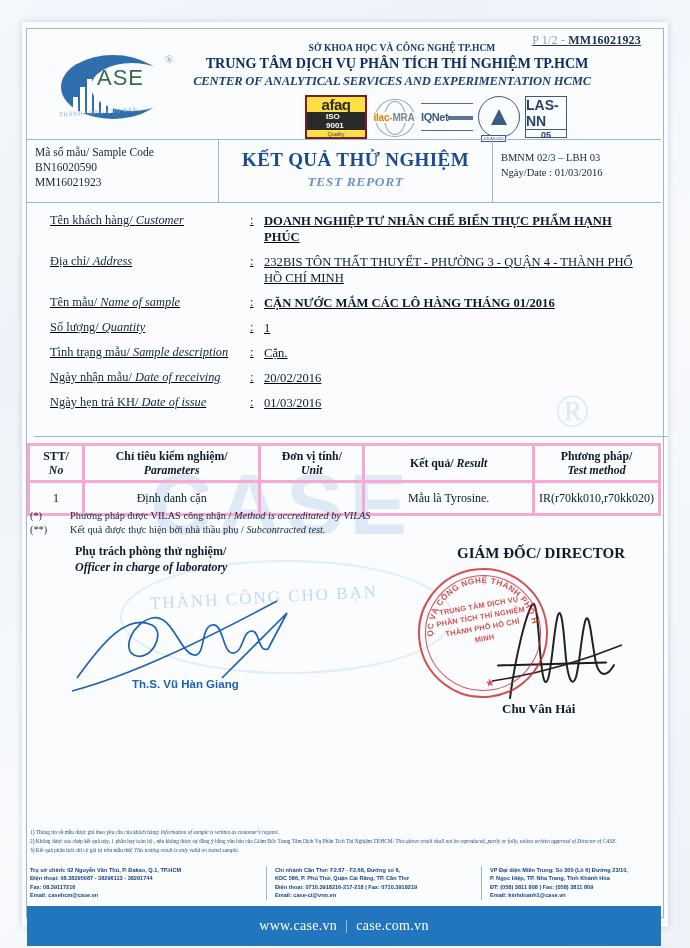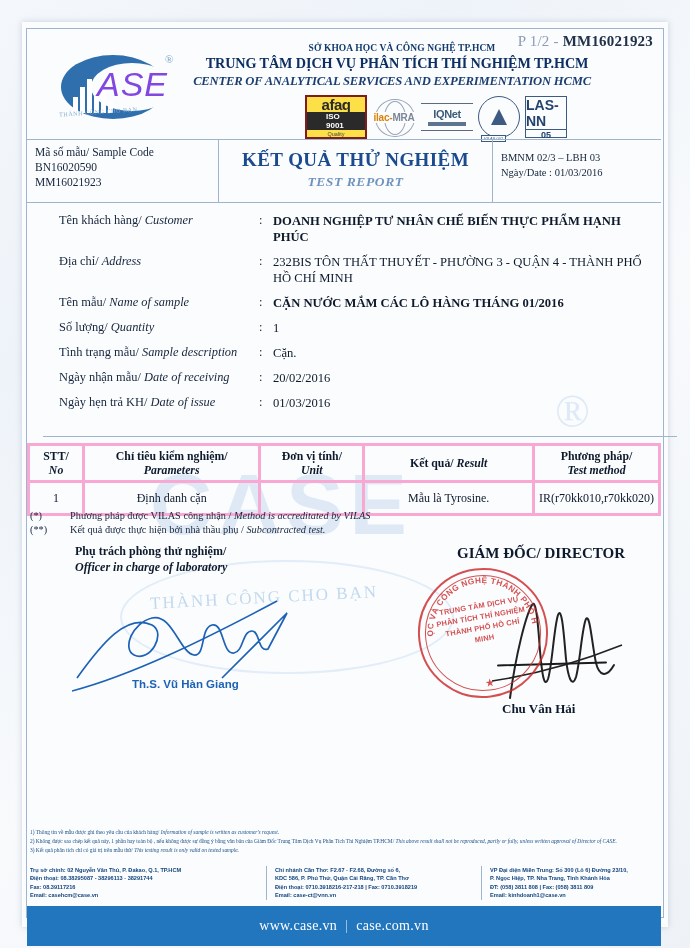--- a/index.html
+++ b/index.html
@@ -6,40 +6,40 @@
   body{font-family:"Liberation Serif",serif;}
   .page{position:relative;width:690px;height:948px;background:#ffffff;overflow:hidden;}
   .scan{position:absolute;inset:0;background:
       linear-gradient(140deg,#f4f7fb 0%,#eef3f9 25%,#f8fafc 55%,#eef2f7 100%);}
   .sheet{position:absolute;left:22px;top:22px;width:646px;height:905px;
      background:#fbfcfe;box-shadow:0 0 6px rgba(90,110,140,.28);}
   .border-frame{position:absolute;left:26px;top:28px;width:636px;height:888px;
      border:1px solid #9fb4cd;}
   
   .hdr{position:absolute;left:27px;top:29px;width:634px;height:110px;}
-  .pageno{position:absolute;right:8px;top:4px;font-size:15px;color:#21324a;
-      letter-spacing:.2px;}
+  .pageno{position:absolute;right:20px;top:4px;font-size:12px;color:#21324a;
+      letter-spacing:.2px;text-decoration:underline;}
   .pageno .dim{color:#8d9cb2;}
   .pageno b{font-weight:bold;}
   .dept{position:absolute;left:120px;top:14px;width:510px;text-align:center;
      font-size:9.5px;font-weight:bold;color:#123a6b;letter-spacing:.1px;}
   .center-name{position:absolute;left:110px;top:26px;width:520px;text-align:center;
      font-size:14.2px;font-weight:bold;color:#0e2f62;letter-spacing:-.1px;}
   .center-en{position:absolute;left:100px;top:45px;width:530px;text-align:center;
      font-size:12.6px;font-style:italic;font-weight:bold;color:#1b3f72;letter-spacing:-.2px;}
   
   .logo{position:absolute;left:26px;top:18px;width:150px;height:80px;}
   .logo .ring{position:absolute;left:8px;top:8px;width:104px;height:64px;border-radius:50%;
      background:#2f6fad;}
   .logo .ring:after{content:"";position:absolute;left:30px;top:8px;width:82px;height:48px;
      border-radius:50%;background:#fbfcfe;}
   .logo .bars{position:absolute;left:20px;top:24px;width:44px;height:42px;}
   .logo .bars i{position:absolute;bottom:0;width:5px;background:#fff;display:block;}
-  .logo .case-text{position:absolute;left:44px;top:18px;font-size:34px;color:#6d28d9;
-     font-family:"Liberation Sans",sans-serif;letter-spacing:1px;opacity:.85;font-style:italic;}
+  .logo .case-text{position:absolute;left:44px;top:18px;font-size:22px;color:#14532d;
+     font-family:"Liberation Sans",sans-serif;letter-spacing:1px;opacity:.85;}
   .logo .reg{position:absolute;left:112px;top:6px;font-size:11px;color:#7ba3c9;}
   .logo .slogan{position:absolute;left:6px;top:62px;font-size:6px;color:#86aed3;
      letter-spacing:.6px;transform:rotate(-4deg);}
   
   .accred{position:absolute;left:278px;top:66px;display:flex;align-items:center;gap:5px;}
   .afaq{width:58px;height:40px;border:2px solid #7f1d1d;display:flex;flex-direction:column;
      align-items:center;justify-content:center;background:#fde047;}
   .afaq .a1{font-family:"Liberation Sans",sans-serif;font-size:15px;font-weight:bold;
      color:#2a2a2a;line-height:13px;letter-spacing:-.5px;}
   .afaq .a2{font-family:"Liberation Sans",sans-serif;font-size:8px;font-weight:bold;
@@ -47,21 +47,21 @@
   .afaq .a3{font-family:"Liberation Sans",sans-serif;font-size:5.5px;color:#444;margin-top:1px;}
   .ilac{width:44px;height:40px;position:relative;display:flex;align-items:center;
      justify-content:center;}
   .ilac .globe{position:absolute;left:3px;top:2px;width:38px;height:36px;border-radius:50%;
      border:1px solid #9aa6b5;}
   .ilac .globe:before{content:"";position:absolute;left:8px;top:1px;width:20px;height:32px;
      border-radius:50%;border:1px solid #9aa6b5;}
   .ilac span{position:relative;font-family:"Liberation Sans",sans-serif;font-size:10px;
      font-weight:bold;color:#d9820a;letter-spacing:-.2px;z-index:2;background:#fbfcfe;}
   .ilac span em{color:#7a8796;font-style:normal;}
-  .iqnet{width:52px;height:26px;display:flex;flex-direction:column;align-items:center;
+  .iqnet{width:52px;height:26px;display:flex;flex-direction:row;align-items:center;
      justify-content:center;border-top:1px solid #5b6b7d;border-bottom:1px solid #5b6b7d;}
   .iqnet .q{font-family:"Liberation Sans",sans-serif;font-size:11px;font-weight:bold;
      color:#3d5a7a;letter-spacing:-.4px;}
   .iqnet .u{width:38px;height:4px;background:#4a6party;background:#5d7490;margin-top:2px;}
   .boa{width:40px;height:40px;border-radius:50%;border:1.5px solid #3c5a82;position:relative;
      display:flex;align-items:center;justify-content:center;}
   .boa .tri{width:0;height:0;border-left:8px solid transparent;border-right:8px solid transparent;
      border-bottom:16px solid #3c5a82;}
   .boa .vl{position:absolute;bottom:-5px;left:2px;font-size:4px;border:1px solid #3c5a82;
      padding:0 2px;color:#3c5a82;background:#fbfcfe;font-family:"Liberation Sans",sans-serif;}
@@ -76,22 +76,22 @@
      border-top:1px solid #9fb4cd;border-bottom:1px solid #9fb4cd;display:flex;}
   .band .cell{padding:5px 8px;}
   .band .c1{width:175px;border-right:1px solid #9fb4cd;font-size:11.5px;line-height:15px;
      color:#14243a;}
   .band .c2{flex:1;border-right:1px solid #9fb4cd;text-align:center;padding-top:9px;}
   .band .c3{width:152px;font-size:10.5px;line-height:15px;color:#14243a;padding-top:10px;}
   .t-vn{font-size:19px;font-weight:bold;color:#1b4b8f;letter-spacing:.4px;}
   .t-en{font-size:13.5px;font-style:italic;font-weight:bold;color:#6f93bf;letter-spacing:.6px;
      margin-top:3px;}
   
-  .info{position:absolute;left:43px;top:201px;width:634px;height:236px;
-     border-bottom:1px solid #9fb4cd;padding-top:12px;box-sizing:border-box;}
+  .info{position:absolute;left:34px;top:201px;width:634px;height:236px;
+     border-bottom:1px solid #9fb4cd;padding-top:12px;box-sizing:border-box;text-decoration:underline;}
   .irow{display:flex;padding:0 0 0 16px;margin-bottom:9px;}
   .ilab{width:200px;font-size:12.4px;color:#16263c;}
   .ilab i{font-style:italic;}
   .icol{width:14px;font-size:12.4px;color:#16263c;}
   .ival{flex:1;font-size:12.6px;color:#0d1a2c;line-height:16px;padding-right:30px;}
   .ival.b{font-weight:bold;}
   
   .tbl{position:absolute;left:27px;top:443px;width:634px;border-collapse:collapse;}
   .tbl td,.tbl th{border:3px solid #f9a8d4;padding:3px 4px;text-align:center;color:#0d1a2c;}
   .tbl th{font-size:11.8px;font-weight:bold;line-height:14px;}

